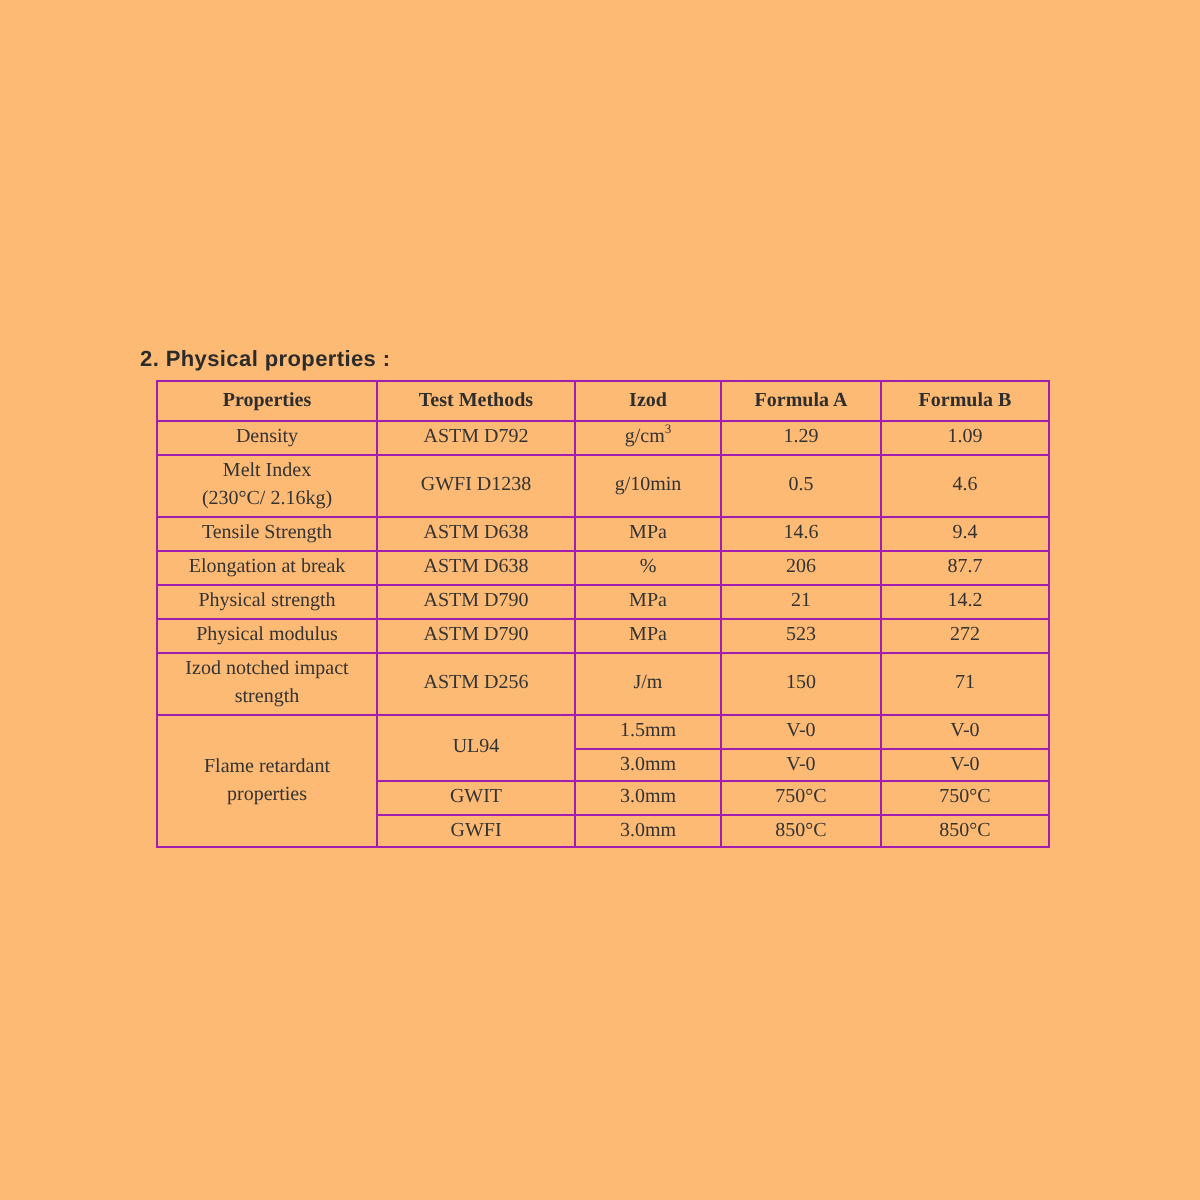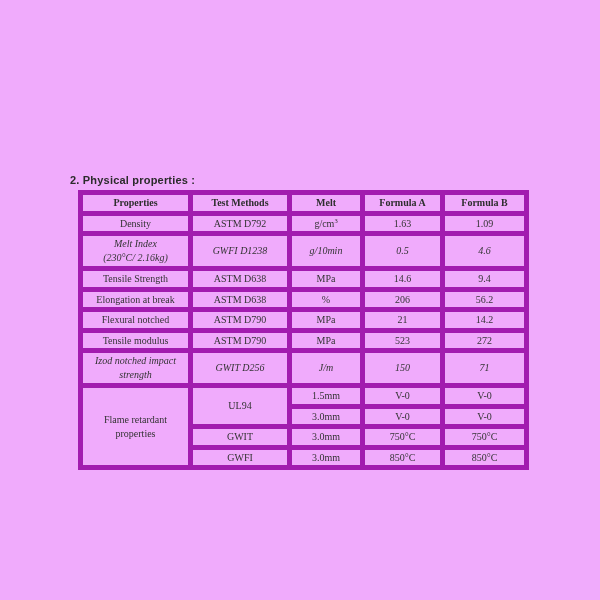--- a/index.html
+++ b/index.html
@@ -4,21 +4,21 @@
 <style>
   html, body {
     margin: 0;
     padding: 0;
     background: #ffffff;
   }
   .page {
     position: relative;
     width: 600px;
     height: 600px;
-    background: #f0abfc;
+    background: #fdba74;
     overflow: hidden;
     font-family: "Liberation Serif", serif;
     color: #333333;
   }
   .content {
     position: absolute;
     left: 70px;
     top: 174px;
     width: 460px;
   }
@@ -34,35 +34,35 @@
     border-collapse: collapse;
     table-layout: fixed;
     width: 446px;
     margin-left: 8px;
     font-family: "Liberation Serif", serif;
     font-size: 10px;
     color: #333333;
   }
   table.props th,
   table.props td {
-    border: 5px solid #a21caf;
+    border: 1px solid #a21caf;
     text-align: center;
     vertical-align: middle;
     padding: 1px 2px;
     line-height: 1.35;
     overflow: hidden;
   }
   table.props th {
     font-weight: bold;
     font-size: 10px;
     color: #2e2e2e;
   }
   tr.r-head   { height: 20px; }
   tr.r-norm   { height: 17px; }
-  tr.r-tall   { height: 30px; font-style: italic; }
+  tr.r-tall   { height: 30px; }
   tr.r-flame  { height: 16px; }
   sup.unit-sup {
     font-size: 6.5px;
     line-height: 0;
     vertical-align: super;
   }
   .two-line div { line-height: 1.4; }
 </style>
 </head>
 <body>
@@ -77,31 +77,31 @@
         <col style="width:110px">
         <col style="width:99px">
         <col style="width:73px">
         <col style="width:80px">
         <col style="width:84px">
       </colgroup>
       <thead>
         <tr class="r-head">
           <th>Properties</th>
           <th>Test Methods</th>
-          <th>Melt</th>
+          <th>Izod</th>
           <th>Formula A</th>
           <th>Formula B</th>
         </tr>
       </thead>
       <tbody>
         <tr class="r-norm">
           <td>Density</td>
           <td>ASTM D792</td>
           <td><span>g/cm</span><sup class="unit-sup">3</sup></td>
-          <td>1.63</td>
+          <td>1.29</td>
           <td>1.09</td>
         </tr>
         <tr class="r-tall">
           <td class="two-line">
             <div>Melt Index</div>
             <div>(230°C/ 2.16kg)</div>
           </td>
           <td>GWFI D1238</td>
           <td>g/10min</td>
           <td>0.5</td>
@@ -112,42 +112,42 @@
           <td>ASTM D638</td>
           <td>MPa</td>
           <td>14.6</td>
           <td>9.4</td>
         </tr>
         <tr class="r-norm">
           <td>Elongation at break</td>
           <td>ASTM D638</td>
           <td>%</td>
           <td>206</td>
-          <td>56.2</td>
+          <td>87.7</td>
         </tr>
         <tr class="r-norm">
-          <td>Flexural notched</td>
+          <td>Physical strength</td>
           <td>ASTM D790</td>
           <td>MPa</td>
           <td>21</td>
           <td>14.2</td>
         </tr>
         <tr class="r-norm">
-          <td>Tensile modulus</td>
+          <td>Physical modulus</td>
           <td>ASTM D790</td>
           <td>MPa</td>
           <td>523</td>
           <td>272</td>
         </tr>
         <tr class="r-tall">
           <td class="two-line">
             <div>Izod notched impact</div>
             <div>strength</div>
           </td>
-          <td>GWIT D256</td>
+          <td>ASTM D256</td>
           <td>J/m</td>
           <td>150</td>
           <td>71</td>
         </tr>
         <tr class="r-flame">
           <td class="two-line" rowspan="4">
             <div>Flame retardant</div>
             <div>properties</div>
           </td>
           <td rowspan="2">UL94</td>

